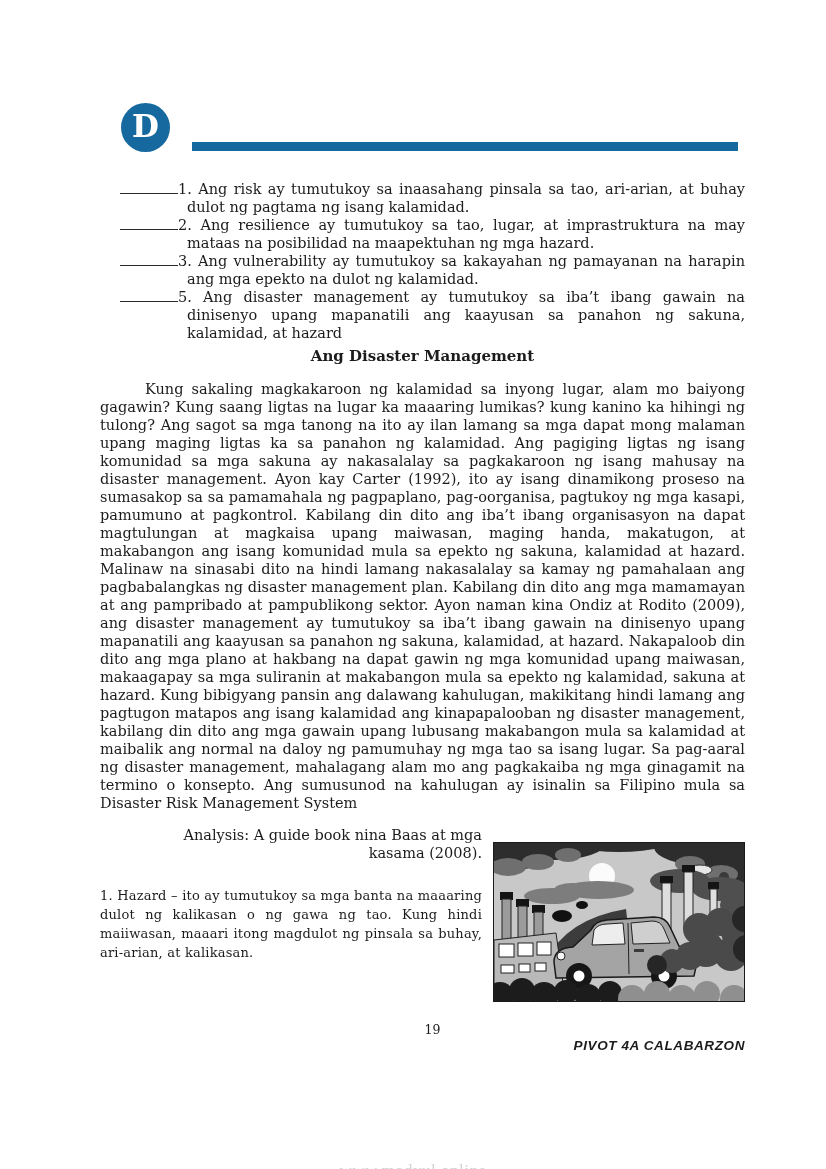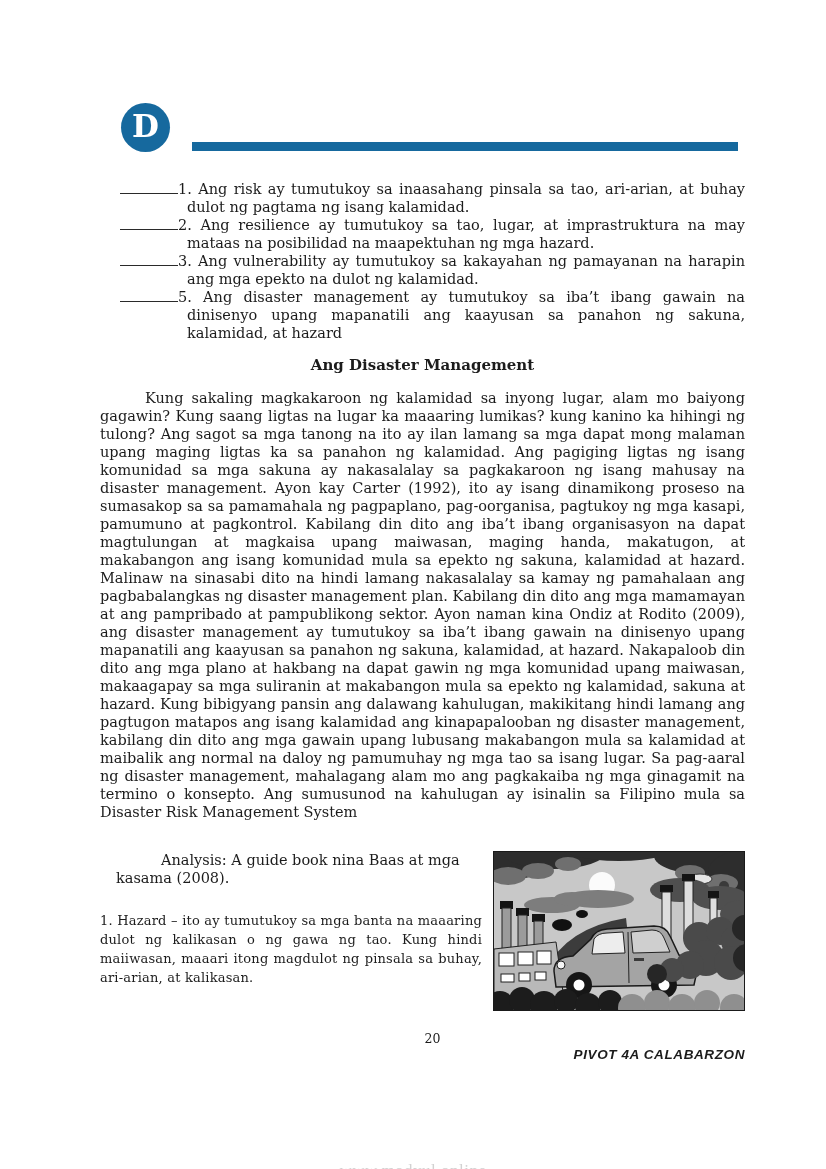--- a/index.html
+++ b/index.html
@@ -31,26 +31,26 @@
   .quiz{margin-top:28px;}
   .quiz-item{
     font-size:14.5px;line-height:18px;text-align:justify;
     padding-left:87px;text-indent:-67px;
   }
   .blank{
     display:inline-block;width:58px;height:13px;
     border-bottom:1.4px solid #2a2a2a;vertical-align:baseline;
   }
   
-  .article-heading{margin-top:14px;text-align:center;font-weight:bold;font-size:15px;line-height:18px;}
+  .article-heading{margin-top:5px;text-align:center;font-weight:bold;font-size:15px;line-height:18px;}
   .article-body{font-size:14.5px;line-height:18px;text-align:justify;text-indent:45px;}
   
   .bottom{display:flex;align-items:flex-start;}
   .bottom-left{width:382px;}
-  .analysis{margin:16px;font-size:14.5px;line-height:18px;text-indent:45px;text-align:left;}
+  .analysis{margin:0;font-size:14.5px;line-height:18px;text-indent:45px;text-align:right;}
   .hazard{margin:24px 0 0 0;font-size:13px;line-height:19px;text-align:justify;letter-spacing:0.2px;}
   .illustration-frame{
     margin-left:auto;margin-top:16px;width:252px;height:160px;
     border:1px solid #1a1a1a;background:#c8c8c8;
   }
   .illustration-frame svg{display:block;}
   
   .footer-row{position:relative;margin-top:20px;height:17px;}
   .page-number{position:absolute;left:20px;right:0;text-align:center;font-size:12.5px;}
   .edition{
@@ -198,20 +198,20 @@
             <circle cx="163" cy="151" r="13"></circle>
             <circle cx="188" cy="156" r="14"></circle>
             <circle cx="213" cy="151" r="13"></circle>
             <circle cx="240" cy="156" r="14"></circle>
           </g>
         </svg>
       </div>
     </div>
 
     <div class="footer-row">
-      <span class="page-number">20</span>
+      <span class="page-number">19</span>
       <span class="edition">PIVOT 4A CALABARZON</span>
     </div>
 
   </div>
 
   <div class="watermark">www.modyul.online</div>
 </div>
 
 </body></html>

